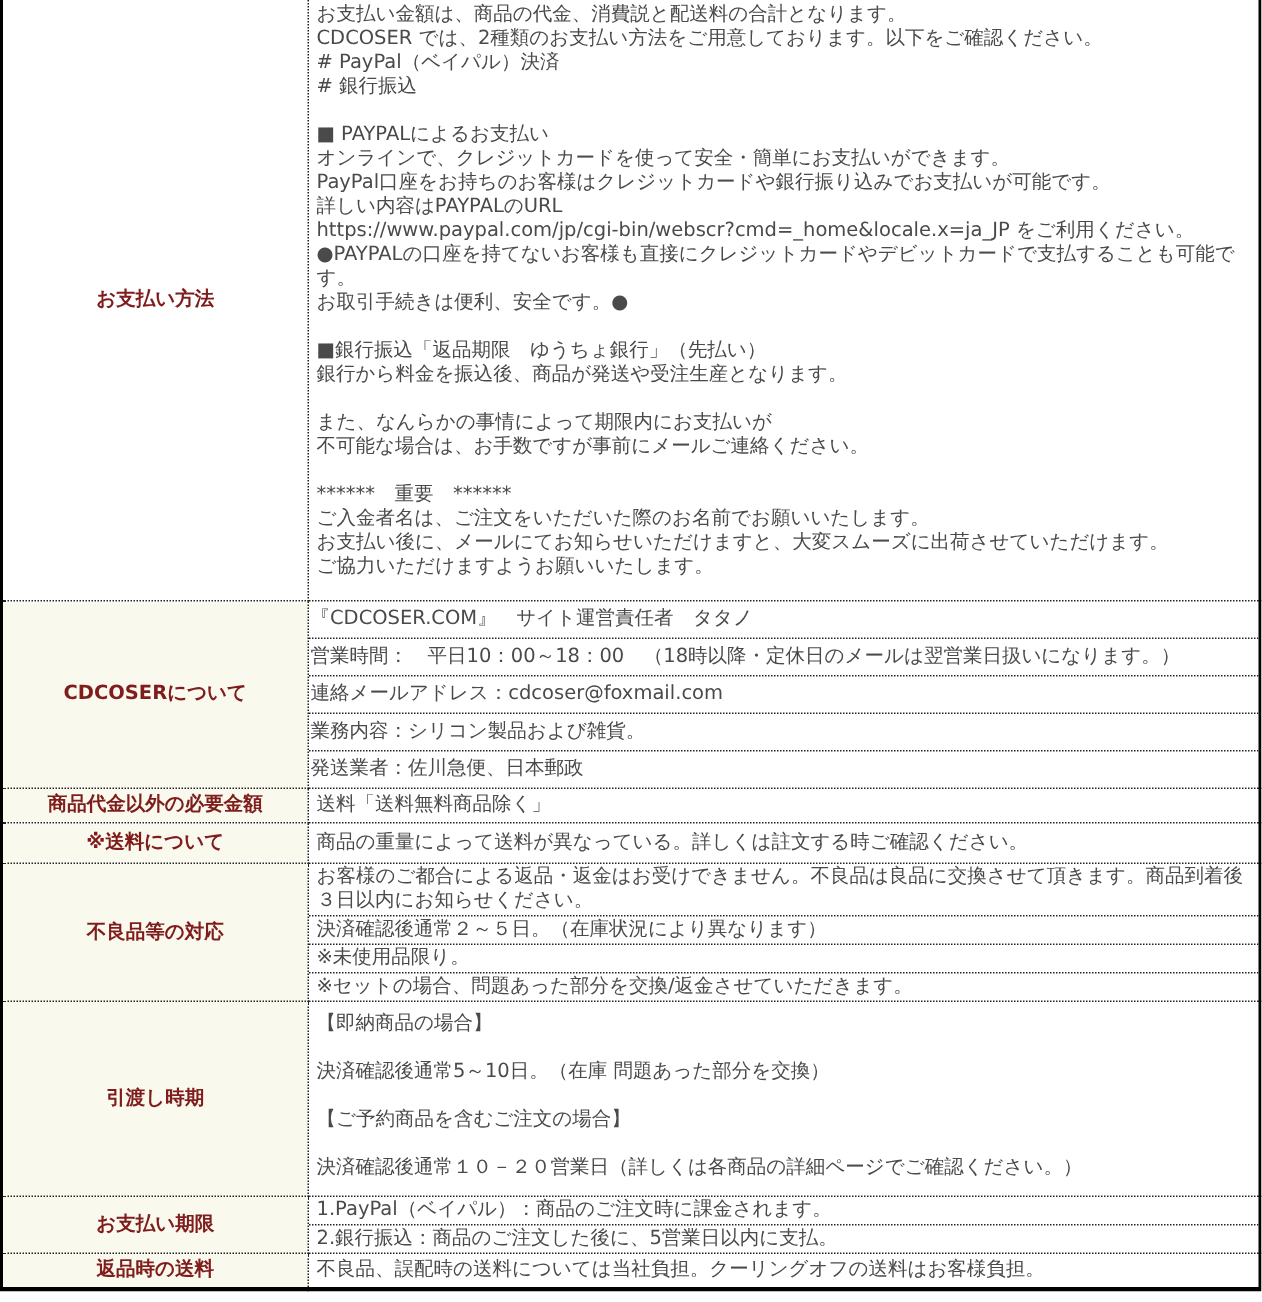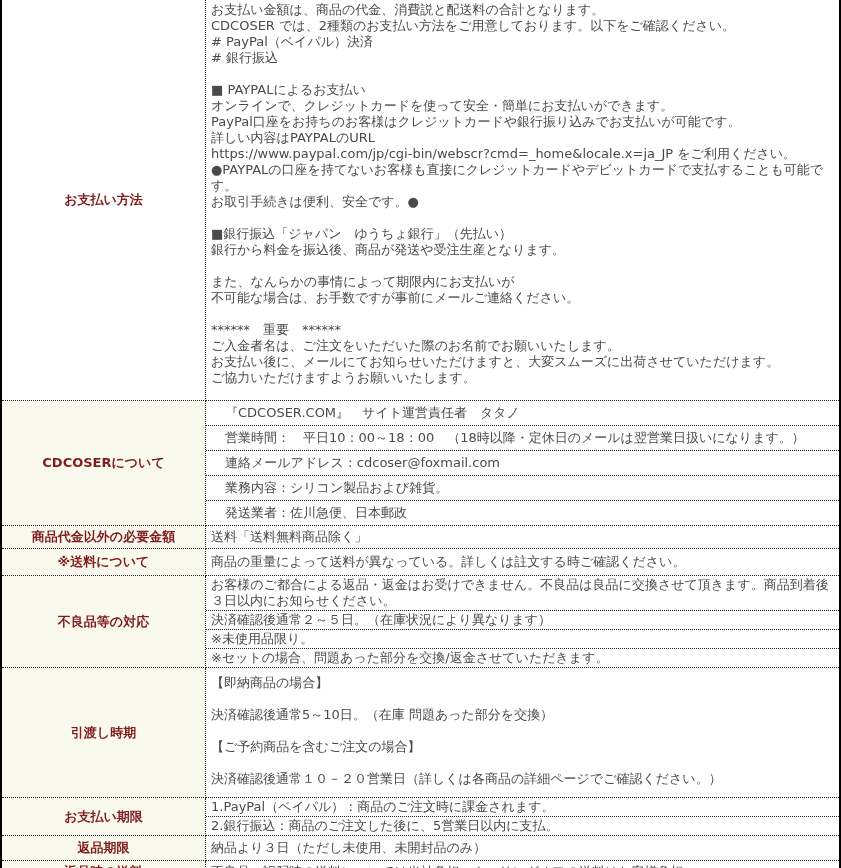--- a/index.html
+++ b/index.html
@@ -29,21 +29,21 @@
     line-height:16px;
     padding:2px;
     margin-left:30px;
   }
   td.label.white-bg{background:#ffffff;}
   td.content{padding:2px 5px;line-height:16px;word-break:break-all;}
   td.content.no-pad{padding:0;}
   .line{min-height:16px;line-height:16px;}
   .subrow{
     border-bottom:1px dotted #222;
-    padding:4px 19px;
+    padding:4px 1px;
     line-height:16px;
     word-break:break-all;
   }
   .subrow.tight{padding:1px 5px;}
   .subrow:last-child{border-bottom:none;}
   .bold{font-weight:normal;}
   
   tr.r-payment  td{height:396px;}
   tr.r-extra    td.content{height:18px;margin-top:28px;}
   tr.r-shipnote td.content{height:22px;}
@@ -71,21 +71,21 @@
       <div class="line"># 銀行振込</div>
       <div class="line"></div>
       <div class="line">■ PAYPALによるお支払い</div>
       <div class="line">オンラインで、クレジットカードを使って安全・簡単にお支払いができます。</div>
       <div class="line">PayPal口座をお持ちのお客様はクレジットカードや銀行振り込みでお支払いが可能です。</div>
       <div class="line">詳しい内容はPAYPALのURL</div>
       <div class="line">https://www.paypal.com/jp/cgi-bin/webscr?cmd=_home&amp;locale.x=ja_JP をご利用ください。</div>
       <div class="line">●PAYPALの口座を持てないお客様も直接にクレジットカードやデビットカードで支払することも可能です。</div>
       <div class="line">お取引手続きは便利、安全です。●</div>
       <div class="line"></div>
-      <div class="line">■銀行振込「ジャパン　ゆうちょ銀行」（先払い）</div>
+      <div class="line">■銀行振込「返品期限　ゆうちょ銀行」（先払い）</div>
       <div class="line">銀行から料金を振込後、商品が発送や受注生産となります。</div>
       <div class="line"></div>
       <div class="line">また、なんらかの事情によって期限内にお支払いが</div>
       <div class="line">不可能な場合は、お手数ですが事前にメールご連絡ください。</div>
       <div class="line"></div>
       <div class="line">******　重要　******</div>
       <div class="line">ご入金者名は、ご注文をいただいた際のお名前でお願いいたします。</div>
       <div class="line">お支払い後に、メールにてお知らせいただけますと、大変スムーズに出荷させていただけます。</div>
       <div class="line">ご協力いただけますようお願いいたします。</div>
     </td>
@@ -136,23 +136,19 @@
   </tr>
 
   <tr>
     <td class="label">お支払い期限</td>
     <td class="content no-pad">
       <div class="subrow tight">1.PayPal（ベイパル）：商品のご注文時に課金されます。</div>
       <div class="subrow tight">2.銀行振込：商品のご注文した後に、5営業日以内に支払。</div>
     </td>
   </tr>
 
-  <tr class="r-retdead">
-    <td class="label">返品期限</td>
-    <td class="content">納品より３日（ただし未使用、未開封品のみ）</td>
-  </tr>
 
   <tr class="r-retship">
     <td class="label">返品時の送料</td>
     <td class="content">不良品、誤配時の送料については当社負担。クーリングオフの送料はお客様負担。</td>
   </tr>
 </tbody>
   </table>
 
 </body></html>

